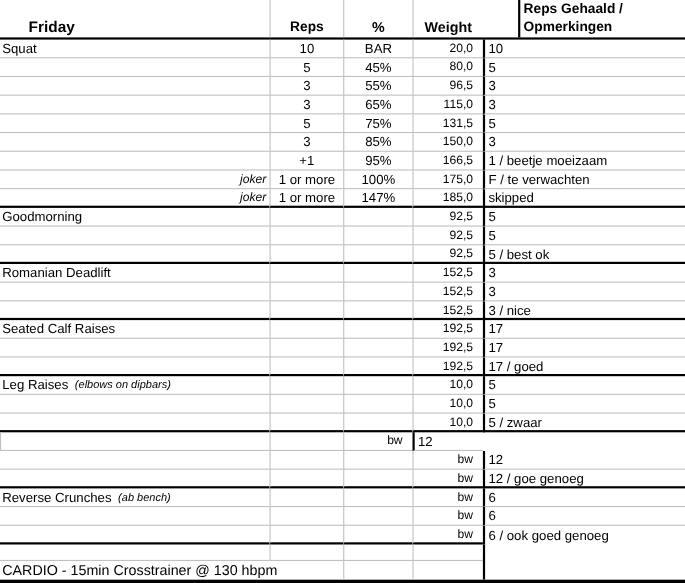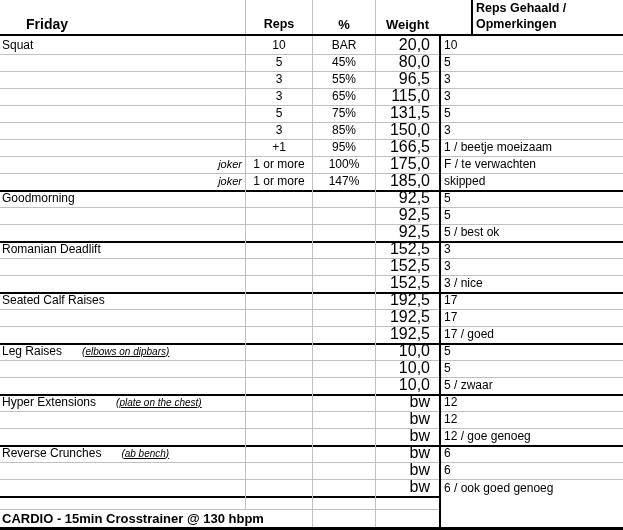--- a/index.html
+++ b/index.html
@@ -46,39 +46,39 @@
     box-sizing:border-box;
     display:flex;align-items:center;
     border-bottom:1px solid var(--grid);
     font-size:12px;
     position:relative;
     white-space:nowrap;
   }
   .c1{padding-left:2px;}
   .c2{border-left:1px solid var(--grid);justify-content:center;}
   .c3{border-left:1px solid var(--grid);justify-content:center;}
-  .c4{border-left:1px solid var(--grid);justify-content:flex-end;padding-right:9px;font-size:16px;}
+  .c4{border-left:1px solid var(--grid);justify-content:flex-end;padding-right:9px;font-size:11px;}
   .c5{border-left:2px solid var(--bord);padding-left:3px;}
   .sec{border-bottom:2px solid var(--bord);}
   .nobot{border-bottom:none;}
   .jk{justify-content:flex-end;padding-right:3px;font-style:italic;font-size:11px;}
-  .note{font-style:italic;font-size:10px;margin-left:20px;text-decoration:underline;}
+  .note{font-style:italic;font-size:10px;margin-left:6px;}
   
   .empty-row{height:15px;}
   .empty-row .cell{font-size:1px;}
   .cardio{
     display:grid;
     grid-template-columns:312px 63px 64px 184px;
     height:17px;
   }
   .cardio .ccell{
     box-sizing:border-box;display:flex;align-items:center;
     white-space:nowrap;overflow:visible;
   }
-  .cardio .ca1{font-weight:bold;font-size:13px;padding-left:2px;}
+  .cardio .ca1{font-weight:normal;font-size:13px;padding-left:2px;}
   .cardio .cb1{border-left:1px solid var(--grid);}
   .cardio .cb2{border-left:2px solid var(--bord);}
 </style>
 </head>
 <body>
 
 <div class="sheet">
 
   <div class="hdr">
     <div class="hc h-day">
@@ -253,24 +253,20 @@
     <div class="cell c5">5</div>
   </div>
       <div class="row">
     <div class="cell c1 sec"></div>
     <div class="cell c2 sec"></div>
     <div class="cell c3 sec"></div>
     <div class="cell c4 sec">10,0</div>
     <div class="cell c5 sec">5 / zwaar</div>
   </div>
       <div class="row">
-    <div class="cell c1">
-          <span>Hyper Extensions</span>
-          <span class="note">(plate on the chest)</span>
-        </div>
     <div class="cell c2"></div>
     <div class="cell c3"></div>
     <div class="cell c4">bw</div>
     <div class="cell c5">12</div>
   </div>
       <div class="row">
     <div class="cell c1"></div>
     <div class="cell c2"></div>
     <div class="cell c3"></div>
     <div class="cell c4">bw</div>

